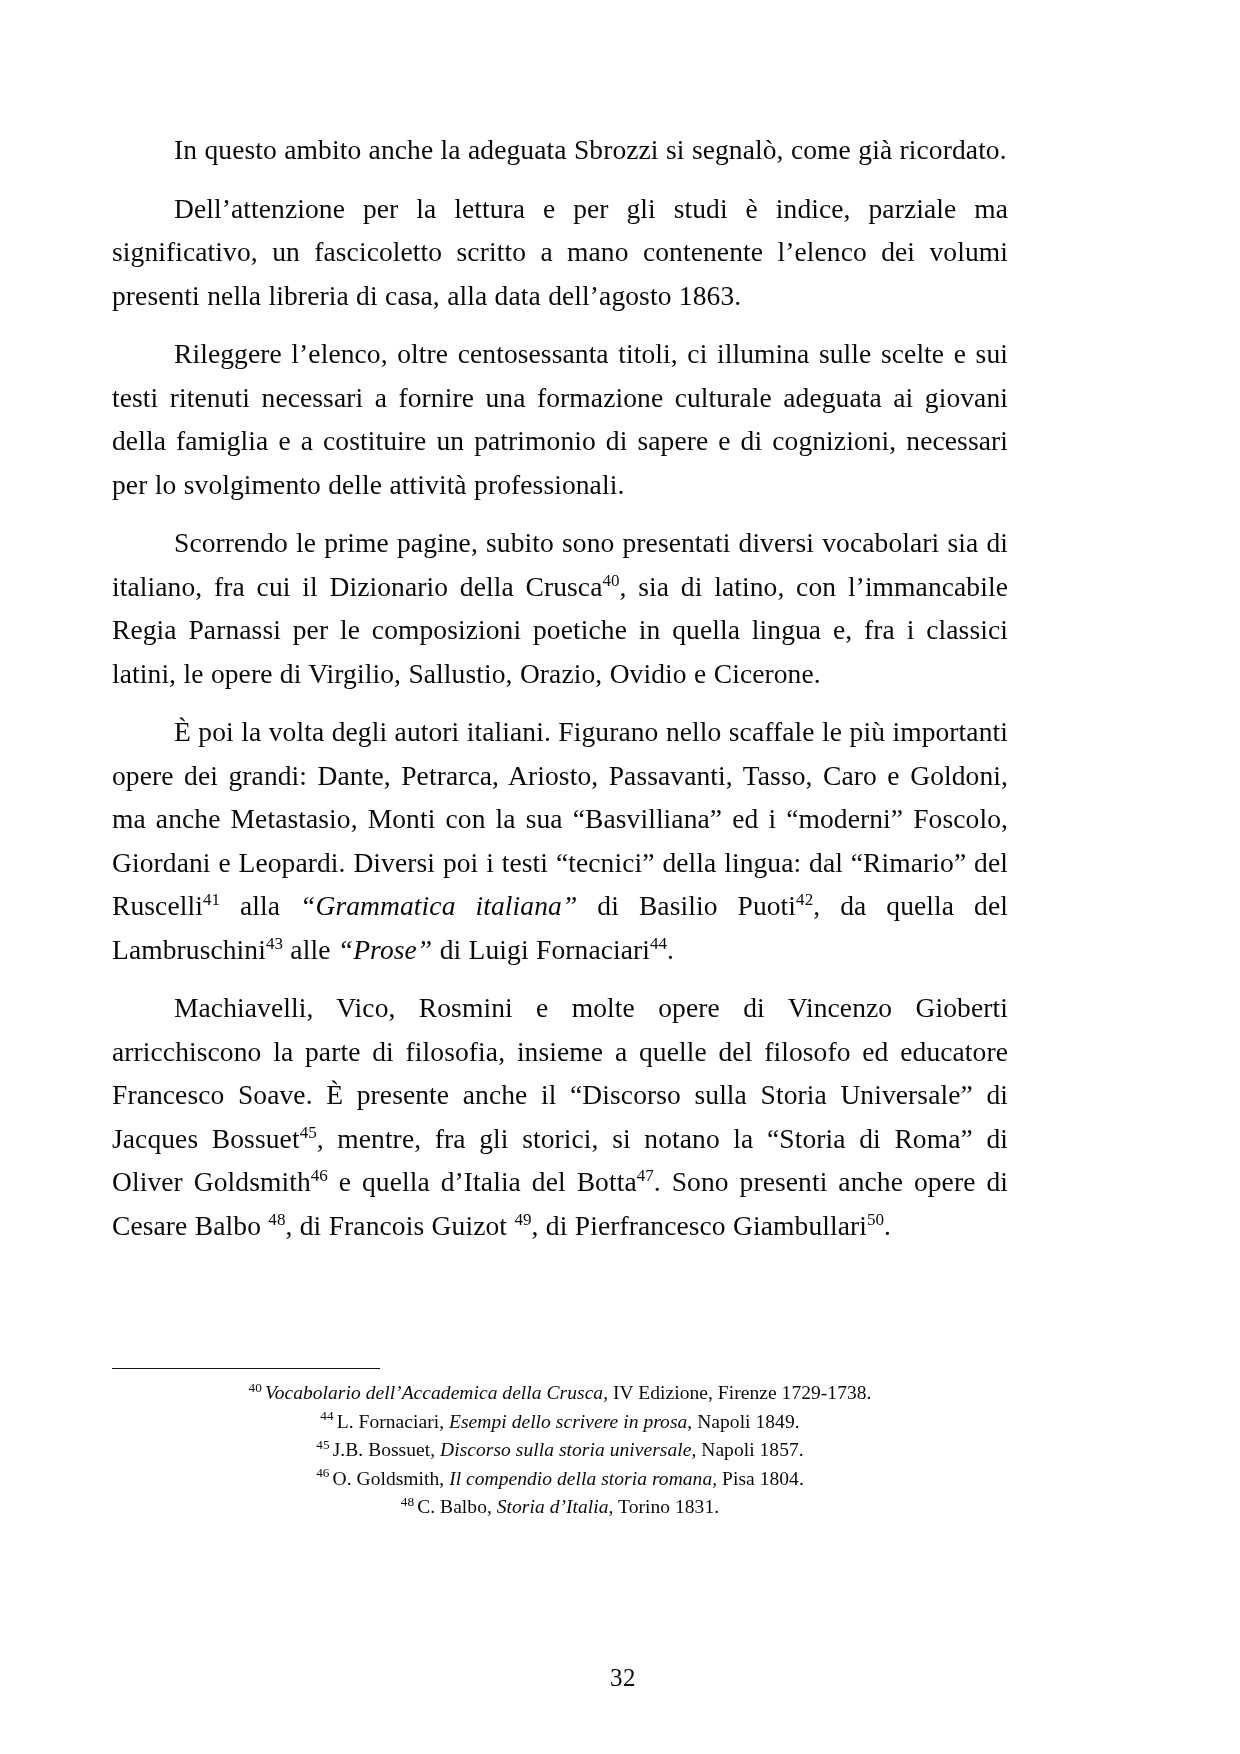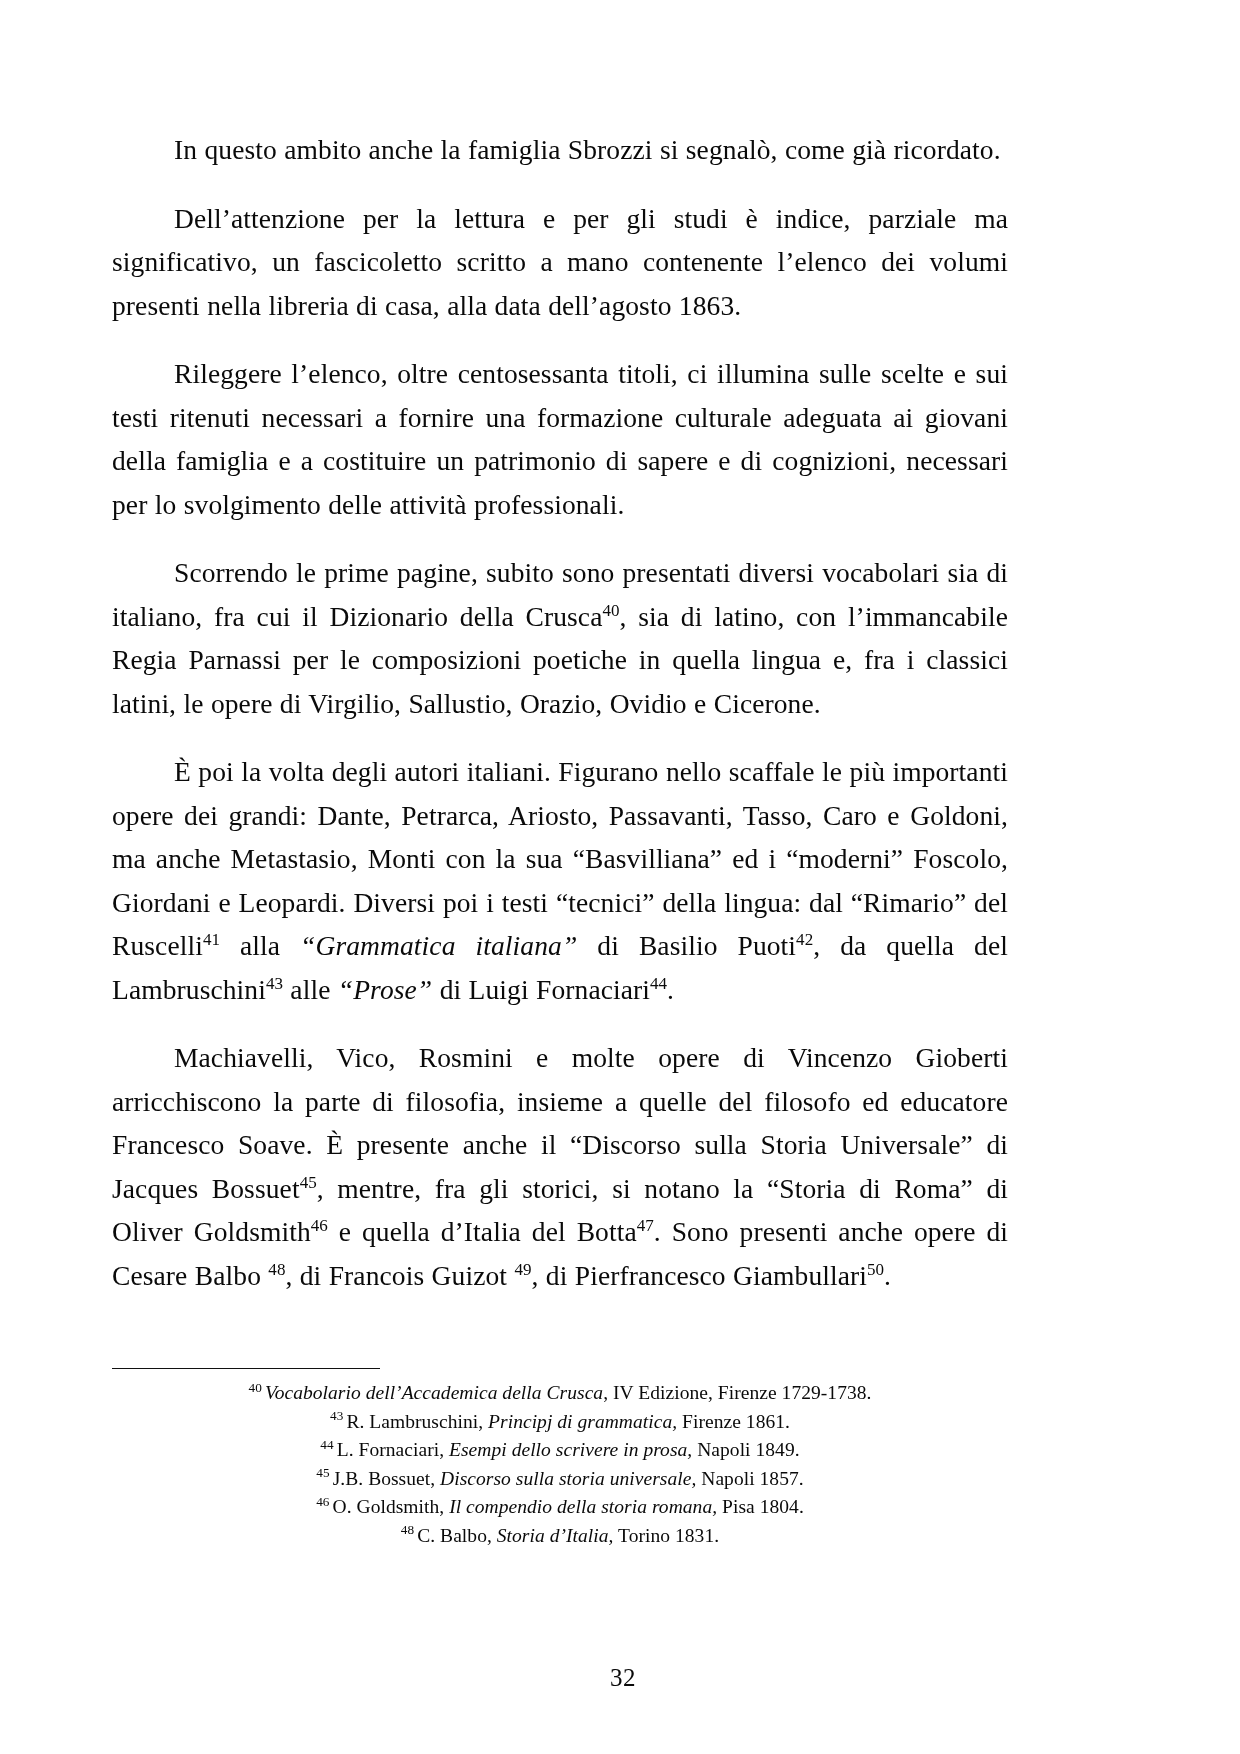--- a/index.html
+++ b/index.html
@@ -27,21 +27,21 @@
     margin: 0 0 0 0;
     text-align: justify;
     text-justify: inter-word;
     font-size: 27.5px;
     line-height: 43.5px;
     text-indent: 62px;
     letter-spacing: 0.1px;
     word-spacing: 0.4px;
   }
   p.body-par + p.body-par {
-    margin-top: 25px;
+    margin-top: 15px;
   }
   sup.fn {
     font-size: 0.62em;
     vertical-align: super;
     line-height: 0;
     letter-spacing: 0;
   }
   i, .ital {
   }
   .footnotes {
@@ -83,33 +83,32 @@
     font-size: 25px;
     letter-spacing: 0.5px;
   }
 </style>
 </head>
 <body>
 
 <div class="page">
 
   <div class="content">
-    <p class="body-par">In questo ambito anche la famiglia Sbrozzi si segnalò, come già ricordato.</p>
+    <p class="body-par">In questo ambito anche la adeguata Sbrozzi si segnalò, come già ricordato.</p>
     <p class="body-par">Dell’attenzione per la lettura e per gli studi è indice, parziale ma significativo, un fascicoletto scritto a mano contenente l’elenco dei volumi presenti nella libreria di casa, alla data dell’agosto 1863.</p>
     <p class="body-par">Rileggere l’elenco, oltre centosessanta titoli, ci illumina sulle scelte e sui testi ritenuti necessari a fornire una formazione culturale adeguata ai giovani della famiglia e a costituire un patrimonio di sapere e di cognizioni, necessari per lo svolgimento delle attività professionali.</p>
     <p class="body-par">Scorrendo le prime pagine, subito sono presentati diversi vocabolari sia di italiano, fra cui il Dizionario della Crusca<sup class="fn">40</sup>, sia di latino, con l’immancabile Regia Parnassi per le composizioni poetiche in quella lingua e, fra i classici latini, le opere di Virgilio, Sallustio, Orazio, Ovidio e Cicerone.</p>
     <p class="body-par">È poi la volta degli autori italiani. Figurano nello scaffale le più importanti opere dei grandi: Dante, Petrarca, Ariosto, Passavanti, Tasso, Caro e Goldoni, ma anche Metastasio, Monti con la sua “Basvilliana” ed i “moderni” Foscolo, Giordani e Leopardi. Diversi poi i testi “tecnici” della lingua: dal “Rimario” del Ruscelli<sup class="fn">41</sup> alla <i>“Grammatica italiana”</i> di Basilio Puoti<sup class="fn">42</sup>, da quella del Lambruschini<sup class="fn">43</sup> alle <i>“Prose”</i> di Luigi Fornaciari<sup class="fn">44</sup>.</p>
     <p class="body-par">Machiavelli, Vico, Rosmini e molte opere di Vincenzo Gioberti arricchiscono la parte di filosofia, insieme a quelle del filosofo ed educatore Francesco Soave. È presente anche il “Discorso sulla Storia Universale” di Jacques Bossuet<sup class="fn">45</sup>, mentre, fra gli storici, si notano la “Storia di Roma” di Oliver Goldsmith<sup class="fn">46</sup> e quella d’Italia del Botta<sup class="fn">47</sup>. Sono presenti anche opere di Cesare Balbo <sup class="fn">48</sup>, di Francois Guizot <sup class="fn">49</sup>, di Pierfrancesco Giambullari<sup class="fn">50</sup>.</p>
   </div>
 
   <div class="footnotes">
     <div class="fn-rule"></div>
     <ul class="fn-list">
         <li class="fn-item"><sup>40</sup><i>Vocabolario dell’Accademica della Crusca</i>, IV Edizione, Firenze 1729-1738.</li>
-        <li class="fn-item"><sup>43</sup>R. Lambruschini, <i>Principj di grammatica,</i> Firenze 1861.</li>
         <li class="fn-item"><sup>44</sup>L. Fornaciari, <i>Esempi dello scrivere in prosa,</i> Napoli 1849.</li>
         <li class="fn-item"><sup>45</sup>J.B. Bossuet, <i>Discorso sulla storia universale,</i> Napoli 1857.</li>
         <li class="fn-item"><sup>46</sup>O. Goldsmith, <i>Il compendio della storia romana,</i> Pisa 1804.</li>
         <li class="fn-item"><sup>48</sup>C. Balbo, <i>Storia d’Italia,</i> Torino 1831.</li>
       </ul>
   </div>
 
   <div class="page-number">32</div>
 
 </div>

